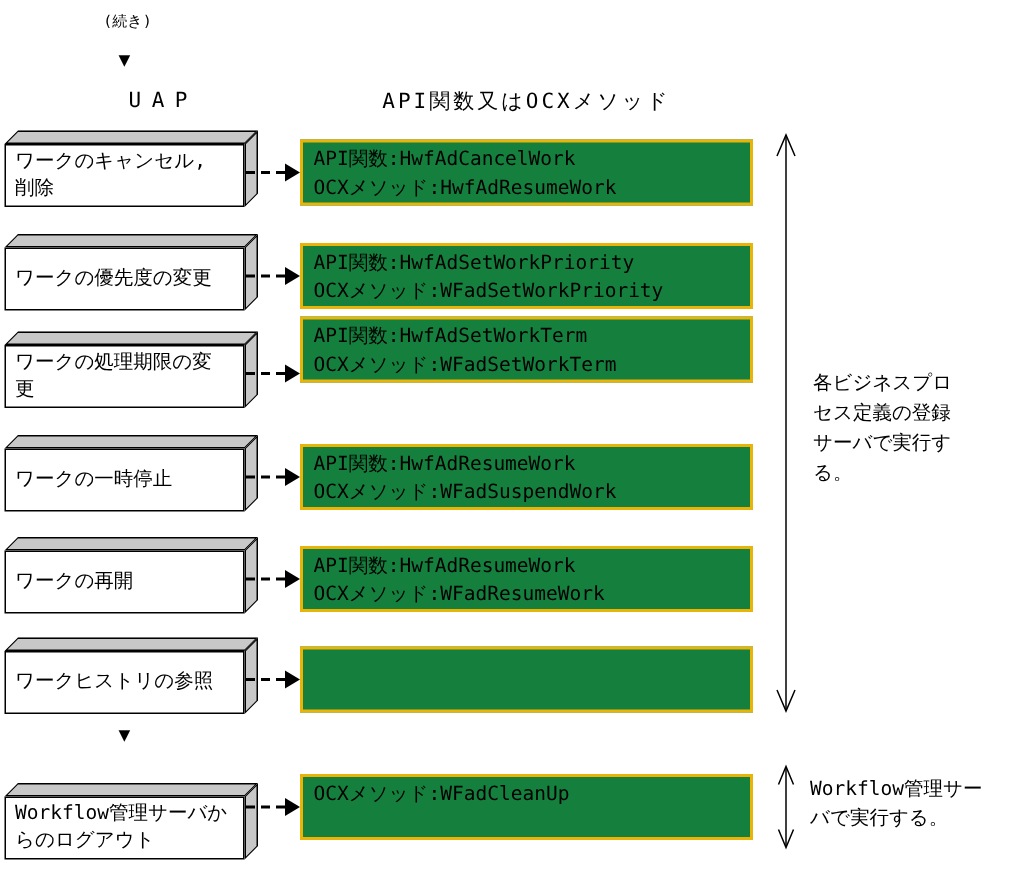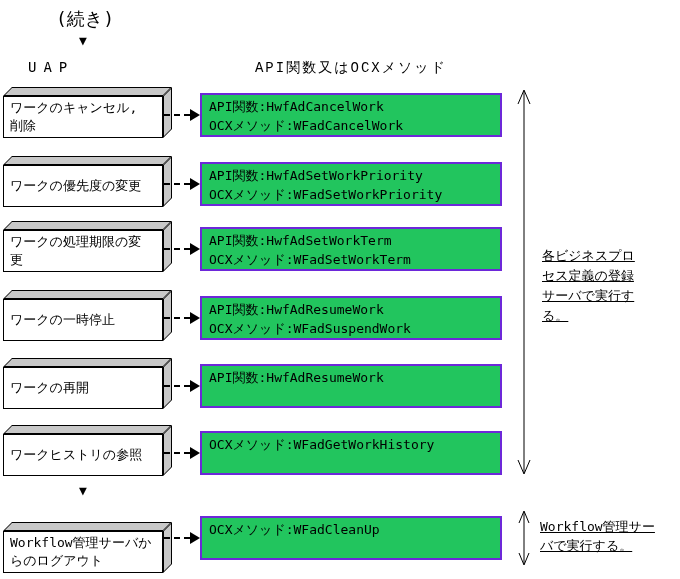--- a/index.html
+++ b/index.html
@@ -2,48 +2,48 @@
 <html><head>
 <meta charset="utf-8">
 <style>
   html,body{margin:0;padding:0;background:#fff;}
   #canvas{
     position:relative;width:680px;height:579px;background:#ffffff;
     font-family:"DejaVu Sans Mono","Liberation Mono",monospace;
     color:#000;overflow:hidden;
   }
   .abs{position:absolute;}
-  .label-continued{left:40px;top:7px;width:90px;text-align:center;font-size:18px;}
+  .label-continued{left:40px;top:7px;width:90px;text-align:center;font-size:10px;}
   .down-arrow{width:20px;text-align:center;font-size:13px;line-height:13px;}
   .da1{left:73px;top:34px;}
   .da2{left:73px;top:484px;}
-  .header-uap{left:28px;top:59px;width:94px;text-align:left;font-size:14px;letter-spacing:7px;}
-  .header-api{left:200px;top:59px;width:302px;text-align:center;font-size:14px;letter-spacing:2px;font-family:Liberation Mono, monospace;}
+  .header-uap{left:38px;top:59px;width:94px;text-align:right;font-size:14px;letter-spacing:7px;}
+  .header-api{left:200px;top:59px;width:302px;text-align:center;font-size:14px;letter-spacing:2px;}
 
   
   .box3d{left:3px;width:170px;height:51px;}
   .box3d .topface{position:absolute;left:0;top:0;width:160px;height:9px;background:#c8c8c8;
     border:1px solid #000;box-sizing:border-box;transform:skewX(-45deg);transform-origin:0 100%;}
   .box3d .rightface{position:absolute;left:160px;top:9px;width:9px;height:42px;background:#c8c8c8;
     border:1px solid #000;box-sizing:border-box;transform:skewY(-45deg);transform-origin:0 0;}
   .box3d .front{position:absolute;left:0;top:9px;width:160px;height:42px;background:#fff;
     border:1px solid #000;box-sizing:border-box;display:flex;align-items:center;
     padding:0 6px;font-size:13px;line-height:18px;white-space:pre-line;}
 
   
   .connector{left:164px;width:36px;height:14px;}
   .connector .dash{position:absolute;left:0;top:6px;width:26px;height:0;border-top:2px dashed #000;}
   .connector .head{position:absolute;left:26px;top:1px;width:0;height:0;
     border-left:10px solid #000;border-top:6px solid transparent;border-bottom:6px solid transparent;}
 
   
-  .apibox{left:200px;width:302px;height:44px;border:2px solid #6d28d9;box-sizing:border-box;
-    background:#22c55e;padding:2px 7px;font-size:13px;line-height:19px;}
+  .apibox{left:200px;width:302px;height:44px;border:2px solid #eab308;box-sizing:border-box;
+    background:#15803d;padding:2px 7px;font-size:13px;line-height:19px;}
 
-  .ann-text{font-size:13px;white-space:pre-line;text-decoration:underline;}
+  .ann-text{font-size:13px;white-space:pre-line;}
   .ann1{left:542px;top:246px;width:116px;line-height:20px;}
   .ann2{left:540px;top:517px;width:138px;line-height:19px;}
   svg{display:block;}
 </style>
 </head>
 <body>
 
 <div id="canvas">
 
   <div class="abs label-continued">(続き)</div>
@@ -57,21 +57,21 @@
     <div class="rightface"></div>
     <div class="front">ワークのキャンセル,
 削除</div>
   </div>
   <div class="abs connector" style="top:108px">
     <div class="dash"></div>
     <div class="head"></div>
   </div>
   <div class="abs apibox" style="top:93px">
     <div>API関数:HwfAdCancelWork</div>
-    <div>OCXメソッド:WFadCancelWork</div>
+    <div>OCXメソッド:HwfAdResumeWork</div>
   </div>
 
   <div class="abs box3d" style="top:156px">
     <div class="topface"></div>
     <div class="rightface"></div>
     <div class="front">ワークの優先度の変更</div>
   </div>
   <div class="abs connector" style="top:177px">
     <div class="dash"></div>
     <div class="head"></div>
@@ -84,21 +84,21 @@
   </div>
 
   <div class="abs apibox" style="top:162px">
     <div>API関数:HwfAdSetWorkPriority</div>
     <div>OCXメソッド:WFadSetWorkPriority</div>
   </div>
   <div class="abs connector" style="top:242px">
     <div class="dash"></div>
     <div class="head"></div>
   </div>
-  <div class="abs apibox" style="top:227px">
+  <div class="abs apibox" style="top:211px">
     <div>API関数:HwfAdSetWorkTerm</div>
     <div>OCXメソッド:WFadSetWorkTerm</div>
   </div>
 
   <div class="abs box3d" style="top:290px">
     <div class="topface"></div>
     <div class="rightface"></div>
     <div class="front">ワークの一時停止</div>
   </div>
   <div class="abs connector" style="top:311px">
@@ -114,33 +114,33 @@
     <div class="topface"></div>
     <div class="rightface"></div>
     <div class="front">ワークの再開</div>
   </div>
   <div class="abs connector" style="top:379px">
     <div class="dash"></div>
     <div class="head"></div>
   </div>
   <div class="abs apibox" style="top:364px">
     <div>API関数:HwfAdResumeWork</div>
+    <div>OCXメソッド:WFadResumeWork</div>
   </div>
 
   <div class="abs box3d" style="top:425px">
     <div class="topface"></div>
     <div class="rightface"></div>
     <div class="front">ワークヒストリの参照</div>
   </div>
   <div class="abs connector" style="top:446px">
     <div class="dash"></div>
     <div class="head"></div>
   </div>
   <div class="abs apibox" style="top:431px">
-    <div>OCXメソッド:WFadGetWorkHistory</div>
   </div>
 
   <div class="abs down-arrow da2">▼</div>
 
   <div class="abs box3d" style="top:522px">
     <div class="topface"></div>
     <div class="rightface"></div>
     <div class="front">Workflow管理サーバか
 らのログアウト</div>
   </div>

